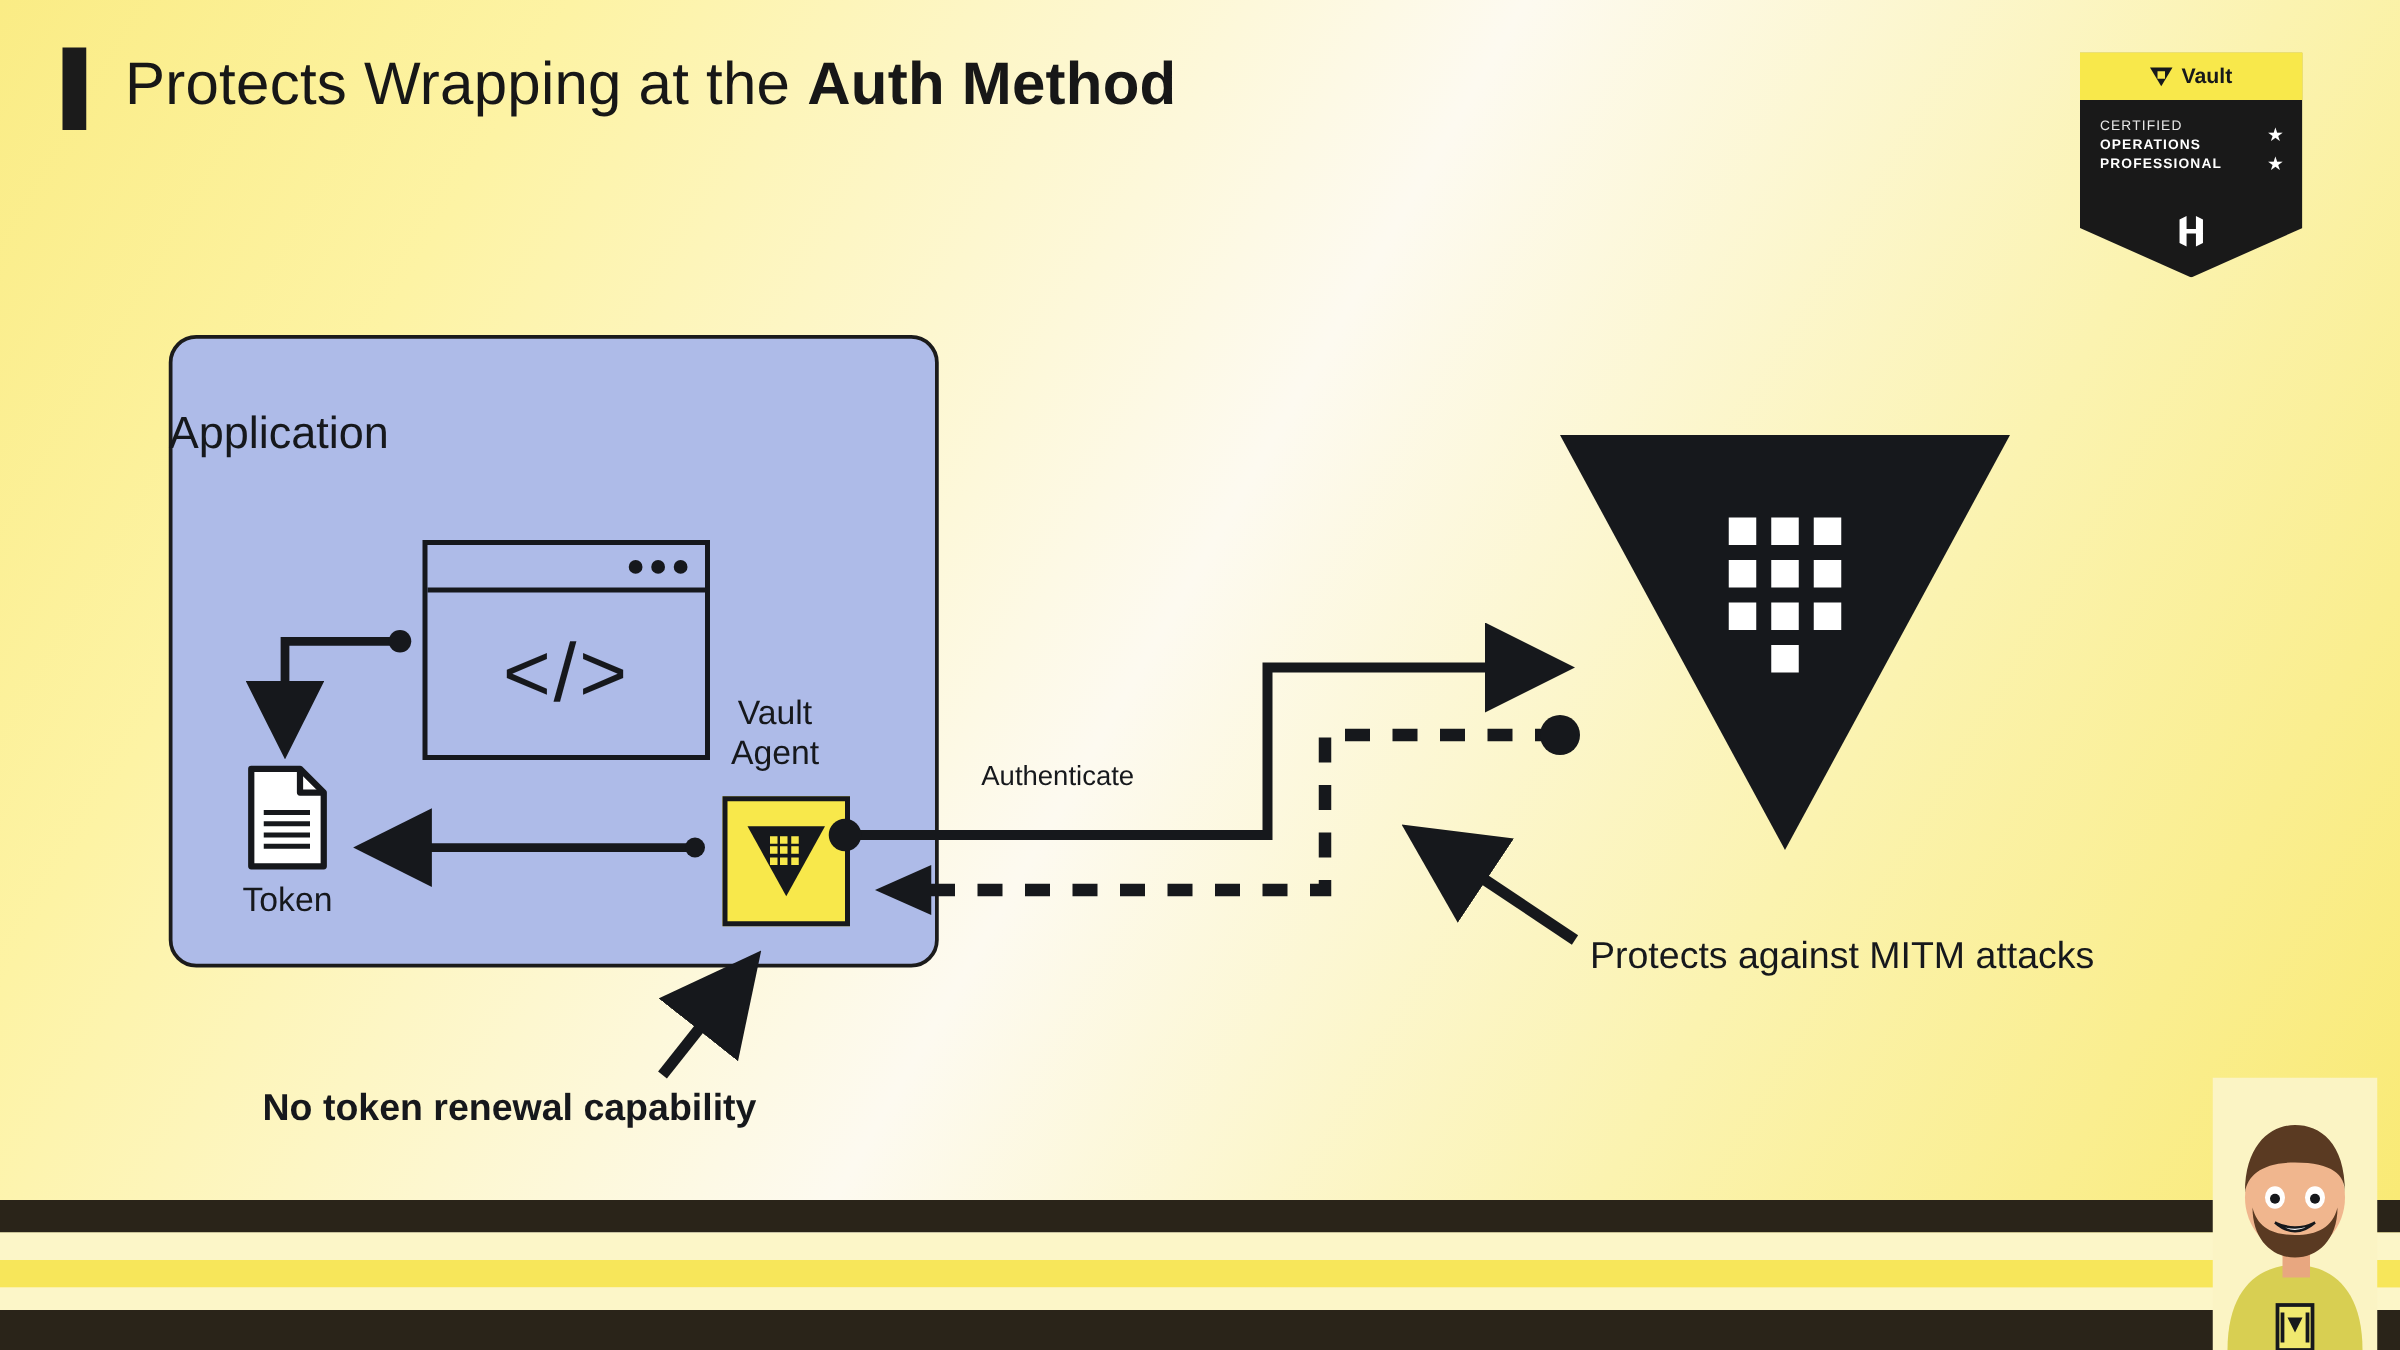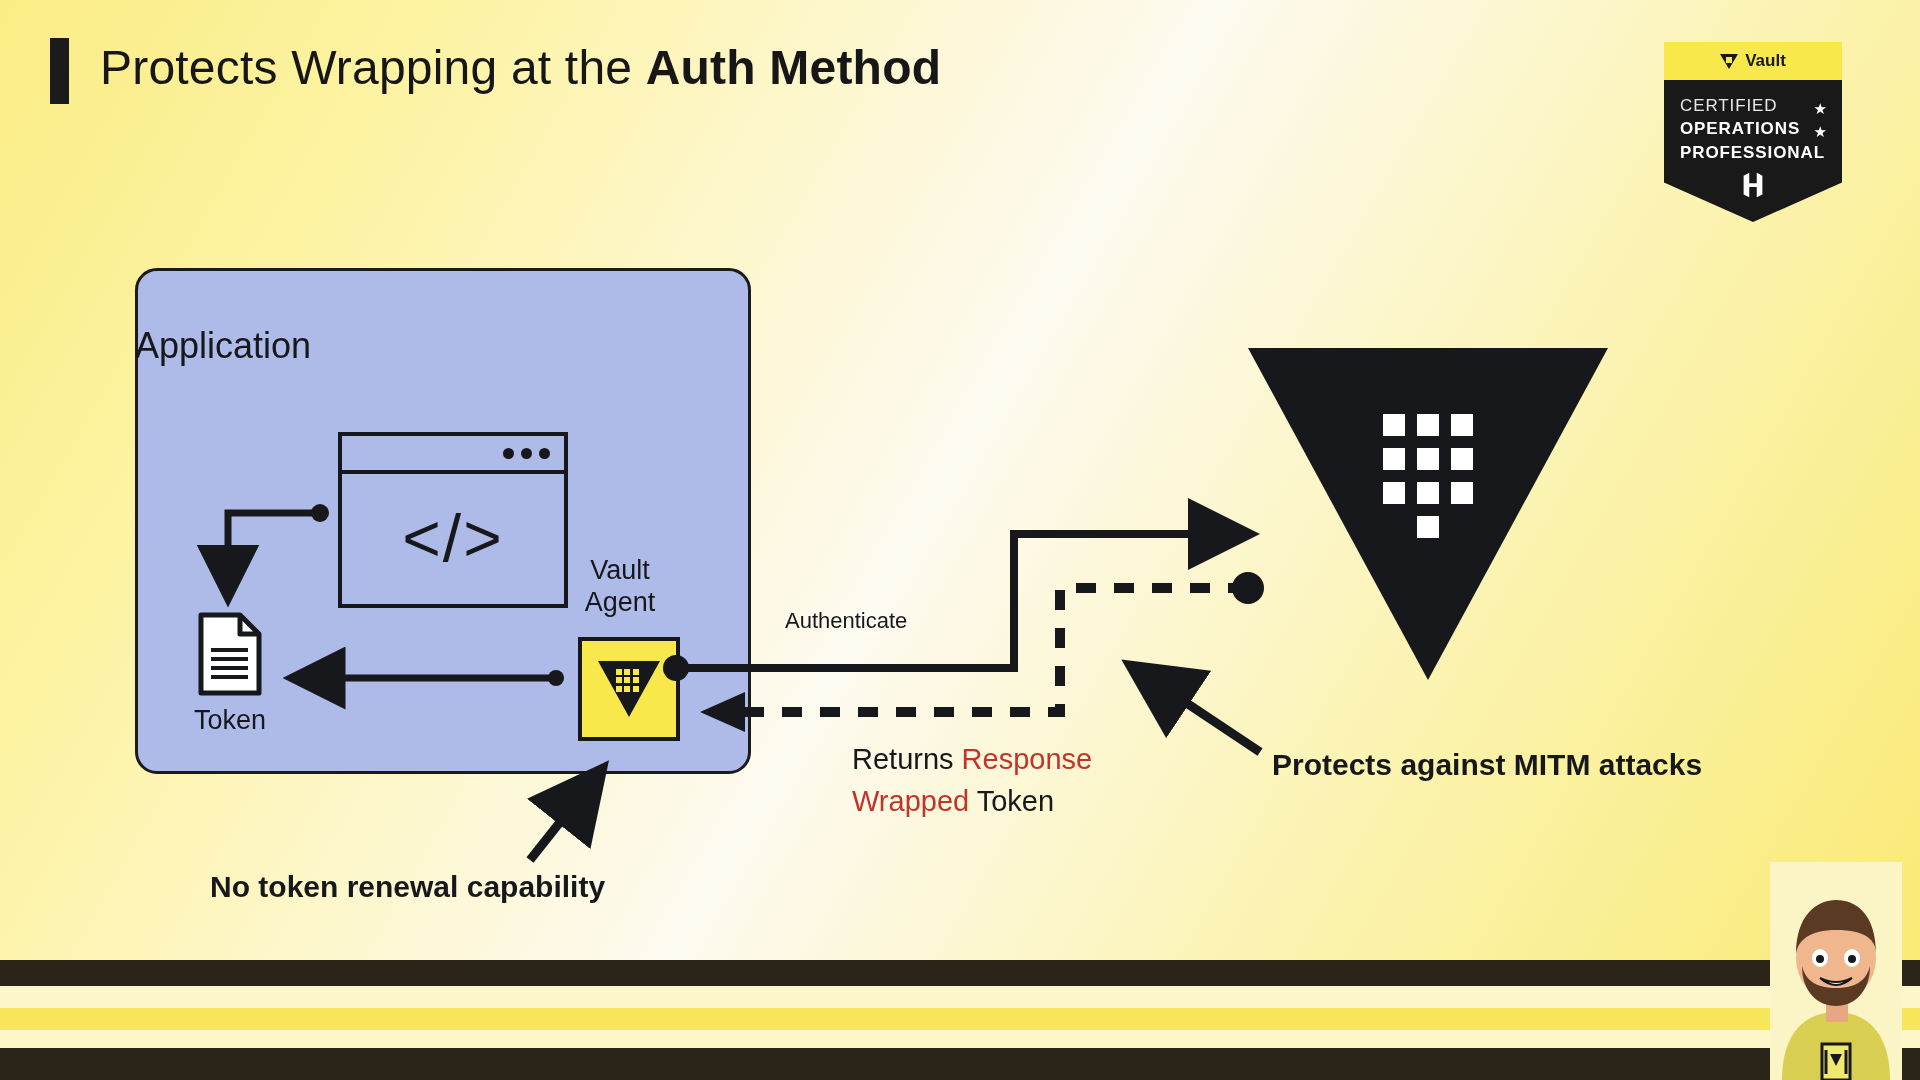--- a/index.html
+++ b/index.html
@@ -86,21 +86,21 @@
     width: 6px; height: 6px;
     background: #f8e84b;
   }
   #badge-lines {
     position: absolute;
     left: 16px;
     top: 52px;
     color: #fff;
     line-height: 1.38;
   }
-  #badge-lines div { font-size: 17px; letter-spacing: 0.9px; }
+  #badge-lines div { font-size: 11px; letter-spacing: 0.9px; }
   #badge-line-1 { font-weight: normal; color: #e8e8e8; }
   #badge-line-2, #badge-line-3 { font-weight: bold; }
   #badge-stars {
     position: absolute;
     right: 15px;
     top: 56px;
     color: #fff;
     font-size: 15px;
     line-height: 1.5;
     text-align: right;
@@ -299,21 +299,21 @@
     font-size: 29px;
     line-height: 1.45;
     color: #16181c;
   }
   #returns-label .red { color: #c0342a; }
   #mitm-label {
     position: absolute;
     left: 1272px;
     top: 748px;
     font-size: 30px;
-    font-weight: bold;
+    font-weight: normal;
     color: #16181c;
     white-space: nowrap;
   }
   #no-renewal-label {
     position: absolute;
     left: 210px;
     top: 870px;
     font-size: 30px;
     font-weight: bold;
     color: #16181c;
@@ -447,21 +447,20 @@
     <path d="M1248 588 L1060 588 L1060 712 L735 712" fill="none" stroke="#16181c" stroke-width="10" stroke-dasharray="20 18" stroke-linecap="butt"></path>
     <path d="M745 692 L700 712 L745 732 Z" fill="#16181c"></path>
     <circle cx="1248" cy="588" r="16" fill="#16181c"></circle>
 
     <path d="M1260 752 L1140 672" fill="none" stroke="#16181c" stroke-width="9" marker-end="url(#arrow-solid)"></path>
 
     <path d="M530 860 L595 778" fill="none" stroke="#16181c" stroke-width="9" marker-end="url(#arrow-solid)"></path>
   </svg>
 
   <div id="authenticate-label">Authenticate</div>
-  <div id="returns-label"><span>Returns </span><span class="red">Response Wrapped</span><span> Token</span></div>
   <div id="mitm-label">Protects against MITM attacks</div>
   <div id="no-renewal-label">No token renewal capability</div>
 
   <div id="footer">
     <div class="stripe" id="stripe-dark-1"></div>
     <div class="stripe" id="stripe-light-1"></div>
     <div class="stripe" id="stripe-yellow"></div>
     <div class="stripe" id="stripe-light-2"></div>
     <div class="stripe" id="stripe-dark-2"></div>
   </div>

